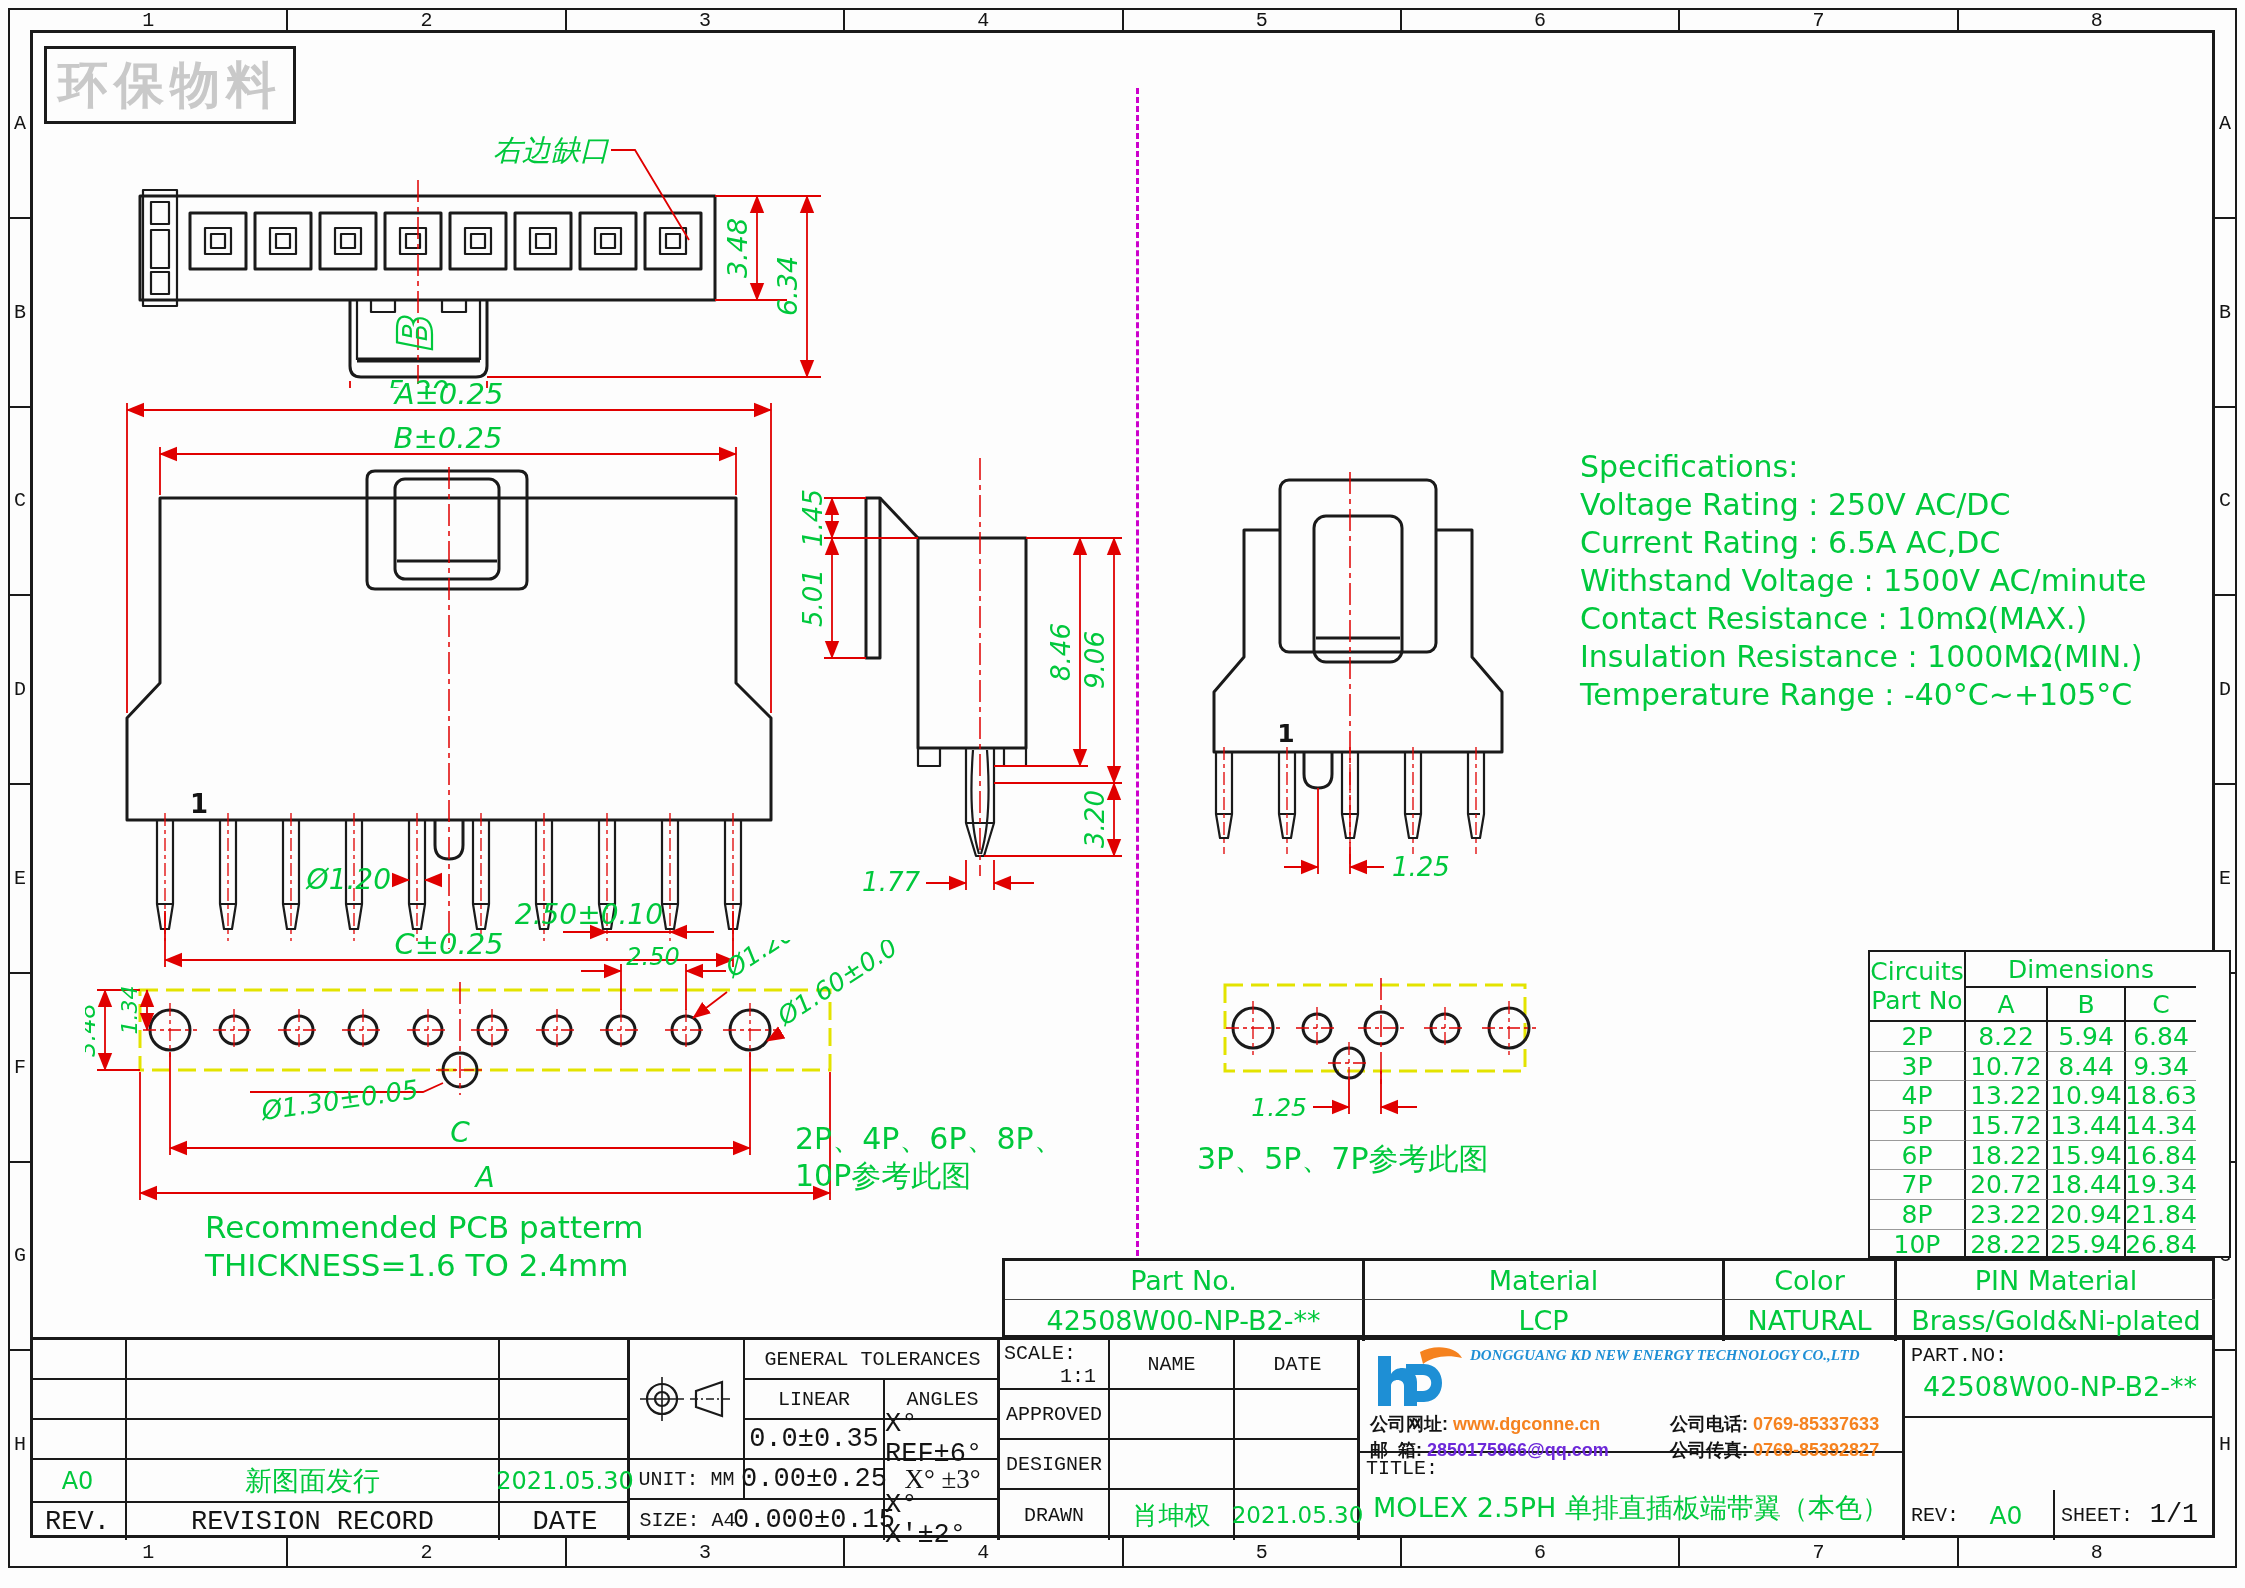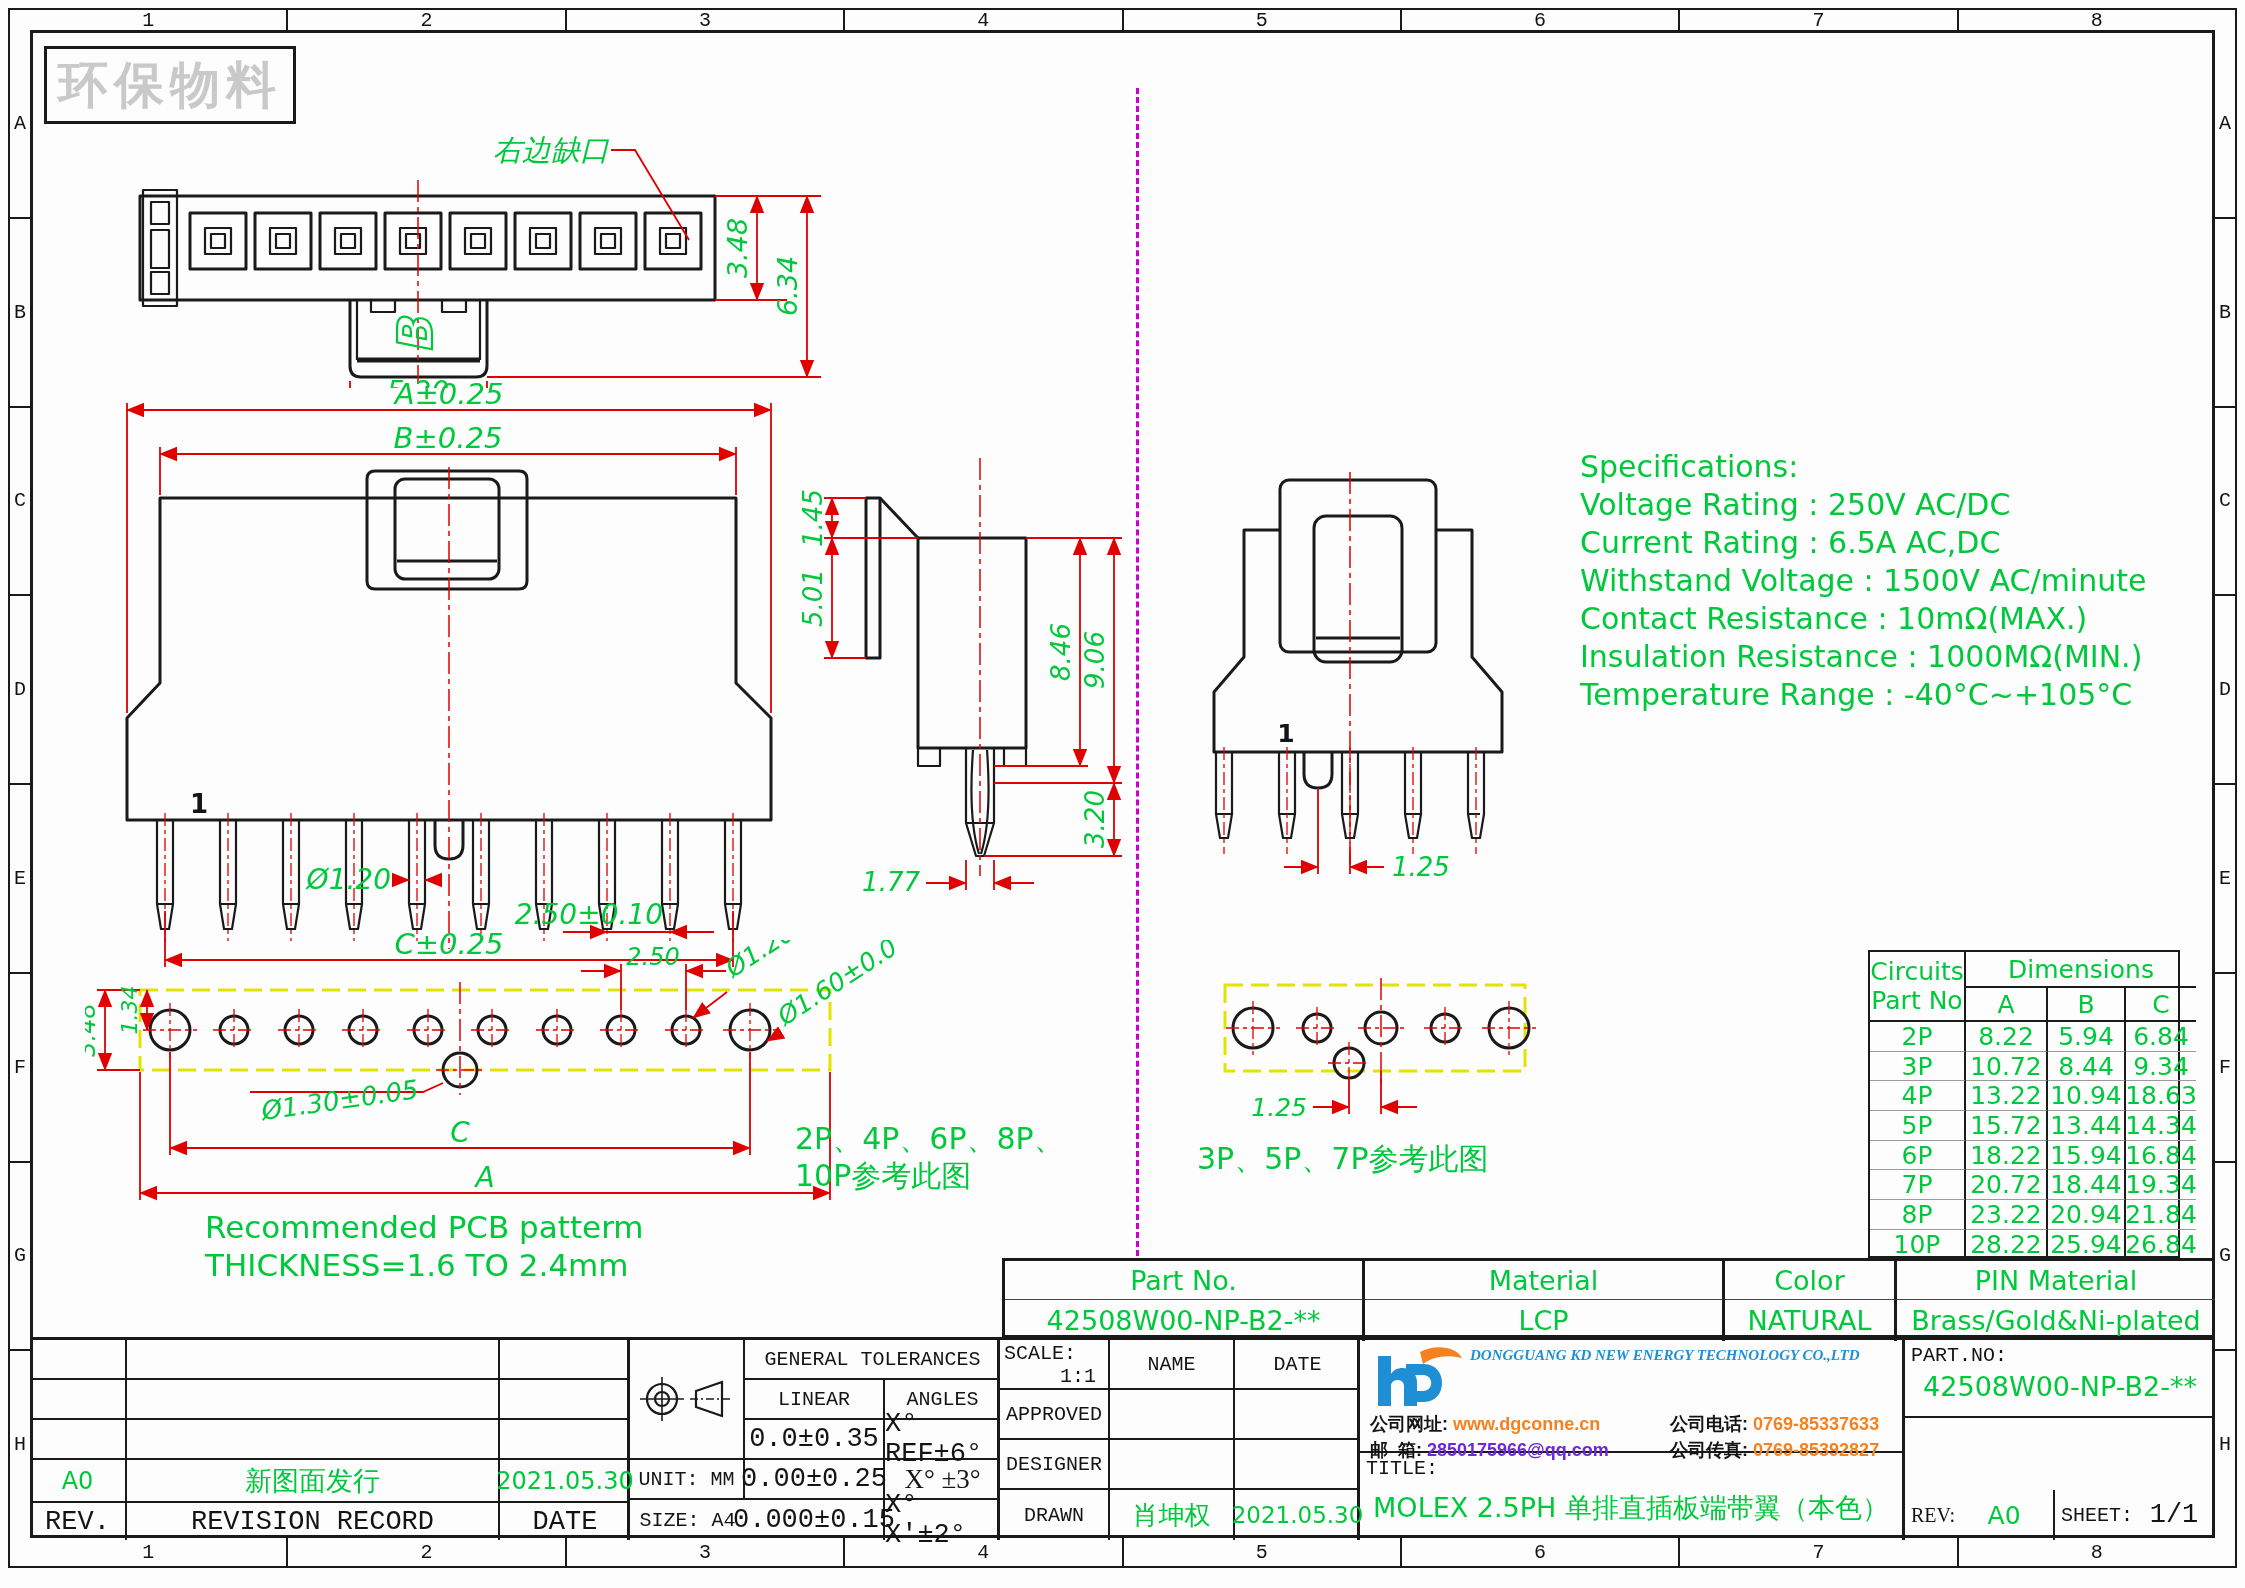--- a/index.html
+++ b/index.html
@@ -326,21 +326,21 @@
     </g>
     <path class="rc2" d="M21,76 H75 M48,49 V103 M91,76 H133 M112,55 V97 M153,76 H199 M219,76 H261 M240,55 V97 M277,76 H331 M304,49 V103 M123,111 H165 M144,90 V132"></path>
     <path class="rc" d="M176,26 V135"></path>
     <path class="r" d="M144,126 V162 M176,119 V162"></path>
     <line class="r" x1="108" y1="155" x2="144" y2="155" marker-end="url(#ar)"></line>
     <line class="r" x1="212" y1="155" x2="176" y2="155" marker-end="url(#ar)"></line>
     <text class="dt" x="102" y="164" font-size="25" text-anchor="end">1.25</text>
   </svg>
   <div class="abs refnote" style="left:1197px;top:1140px;">3P、5P、7P参考此图</div>
 
-  <div class="abs ct" style="left:1868px;top:950px;width:312px;height:308px;">
+  <div class="abs ct" style="left:1868px;top:950px;width:363px;height:308px;">
     <div class="bdr bdb" style="grid-row:1/3;flex-direction:column;justify-content:center;">
       <span>Circuits</span>
       <span>Part No</span>
     </div>
     <div class="bdb" style="grid-column:2/5;border-bottom-width:2px;">Dimensions</div>
     <div class="bdr bdb">A</div>
     <div class="bdr bdb">B</div>
     <div class="bdb">C</div>
     <div class="bdr lite">2P</div>
       <div class="bdr lite">8.22</div>
@@ -471,21 +471,21 @@
       </div>
       <div class="tb-cell" style="left:0;top:113px;width:545px;height:87px;border-right:3px solid #1a1a1a;">
         <div class="lbl20" style="padding:4px 0 0 6px;">TITLE:</div>
         <div class="green" style="font:27px 'DejaVu Sans',sans-serif;text-align:center;margin-top:10px;">MOLEX 2.5PH 单排直插板端带翼（本色）</div>
       </div>
       <div class="tb-cell" style="left:545px;top:0;width:310px;height:78px;border-bottom:2.5px solid #1a1a1a;">
         <div class="lbl20" style="padding:4px 0 0 6px;">PART.NO:</div>
         <div class="green" style="font:27px 'DejaVu Sans',sans-serif;text-align:center;margin-top:4px;">42508W00-NP-B2-**</div>
       </div>
       <div class="tb-cell" style="left:545px;top:150px;width:150px;height:50px;border-right:2.5px solid #1a1a1a;display:flex;align-items:center;">
-        <span class="lbl20" style="padding-left:6px;font-family:Liberation Serif, serif;">REV:</span>
+        <span class="lbl20" style="padding-left:6px;">REV:</span>
         <span class="green" style="font:25px 'DejaVu Sans',sans-serif;margin:0 auto;">A0</span>
       </div>
       <div class="tb-cell" style="left:695px;top:150px;width:160px;height:50px;display:flex;align-items:center;">
         <span class="lbl20" style="padding-left:6px;">SHEET:</span>
         <span style="font:27px 'Liberation Mono',monospace;margin:0 auto;">1/1</span>
       </div>
     </div>
   </div>
 
 </div>

